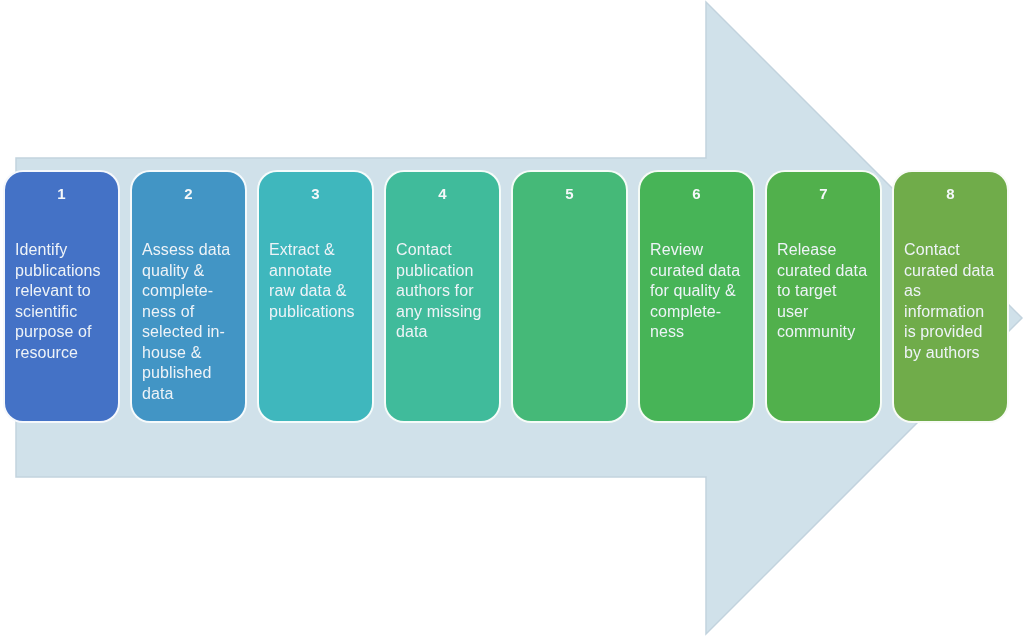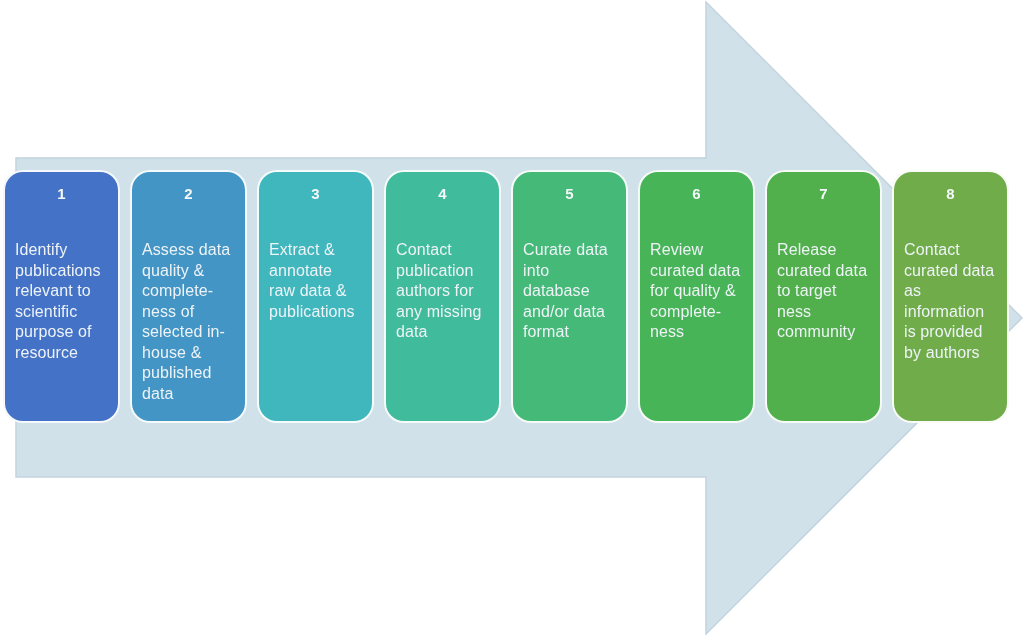--- a/index.html
+++ b/index.html
@@ -82,42 +82,37 @@
     <div class="step-number">4</div>
     <div class="step-label">Contact
 publication
 authors for
 any missing
 data</div>
   </div>
 
   <div class="step s5" style="background-color: rgb(69, 185, 120);">
     <div class="step-number">5</div>
-    <div class="step-label">Curate data
-into
-database
-and/or data
-format</div>
   </div>
 
   <div class="step s6" style="background-color: rgb(71, 180, 87);">
     <div class="step-number">6</div>
     <div class="step-label">Review
 curated data
 for quality &amp;
 complete-
 ness</div>
   </div>
 
   <div class="step s7" style="background-color: rgb(81, 176, 76);">
     <div class="step-number">7</div>
     <div class="step-label">Release
 curated data
 to target
-ness
+user
 community</div>
   </div>
 
   <div class="step s8" style="background-color: rgb(112, 172, 74);">
     <div class="step-number">8</div>
     <div class="step-label">Contact
 curated data
 as
 information
 is provided

